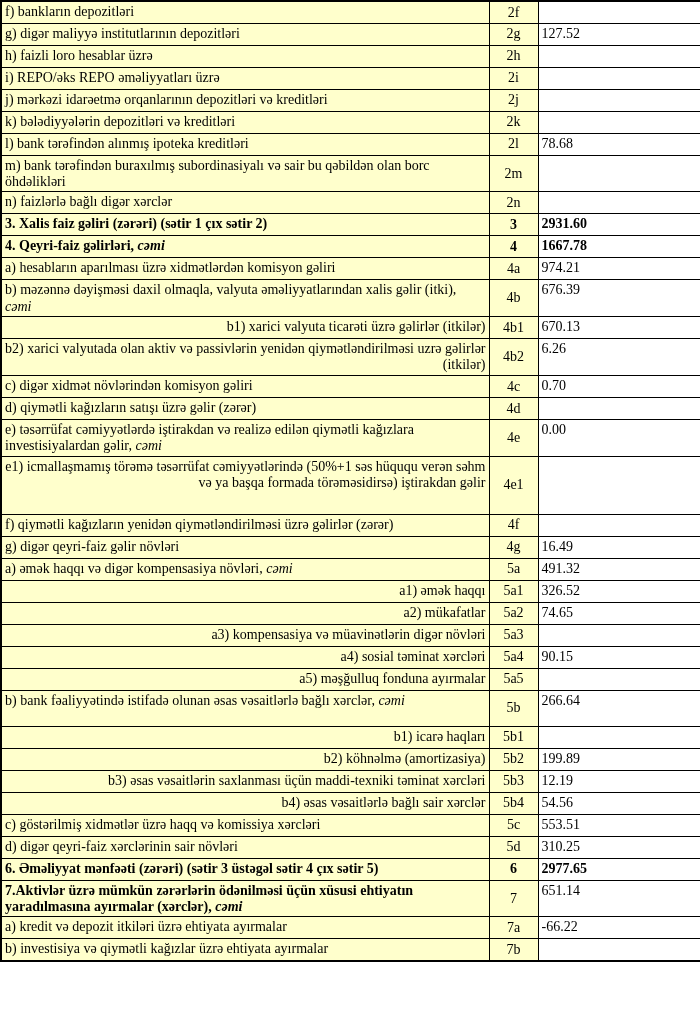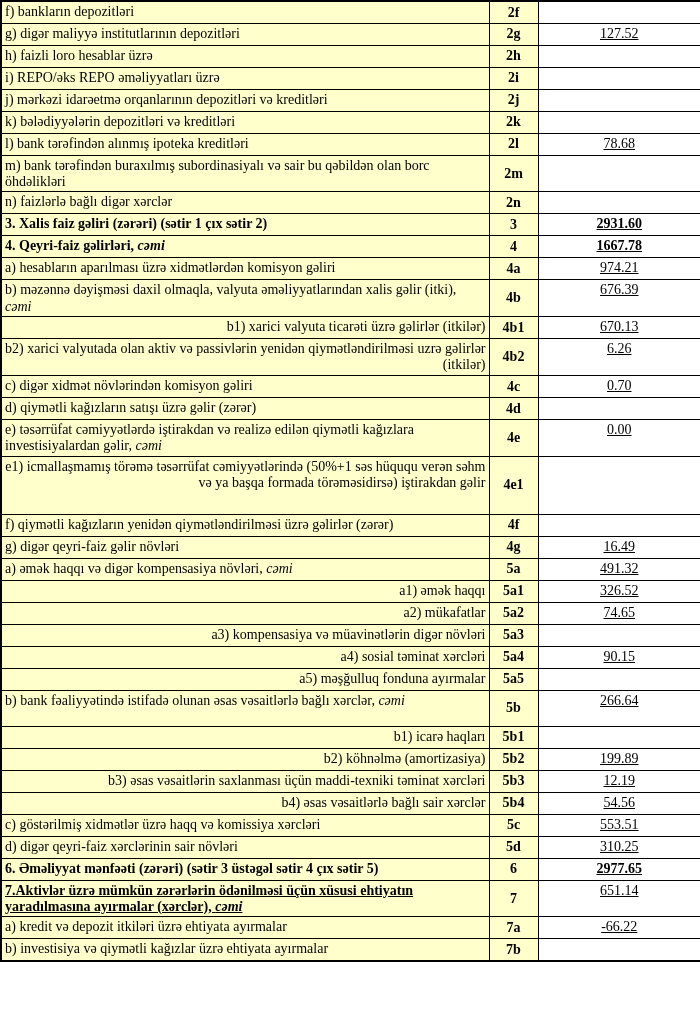--- a/index.html
+++ b/index.html
@@ -28,31 +28,29 @@
   }
   td.label {
     background: var(--cell-bg, #ffffcc);
     text-align: left;
     vertical-align: top;
   }
   td.code {
     background: var(--cell-bg, #ffffcc);
     text-align: center;
     vertical-align: middle;
-    font-weight: bold;
   }
   td.value {
     background: var(--value-bg, #ffffff);
-    text-align: center;
+    text-align: left;
     vertical-align: top;
     padding-right: 4px;
-    text-decoration: underline;
   }
   tr.bold td { font-weight: bold; }
-  tr.bold-label td.label { font-weight: bold; text-decoration: underline; }
+  tr.bold-label td.label { font-weight: bold; }
   td.ind-0 { padding-left: 4px; }
   td.ind-1 { padding-left: 7px; }
   td.ind-2 { padding-left: 42px; text-align: right; }
   tr.h1 td { height: 22px; }
   tr.h2 td { height: 36px; }
   tr.h3 td { height: 58px; margin-top: 16px; }
 </style>
 </head>
 <body>
 

